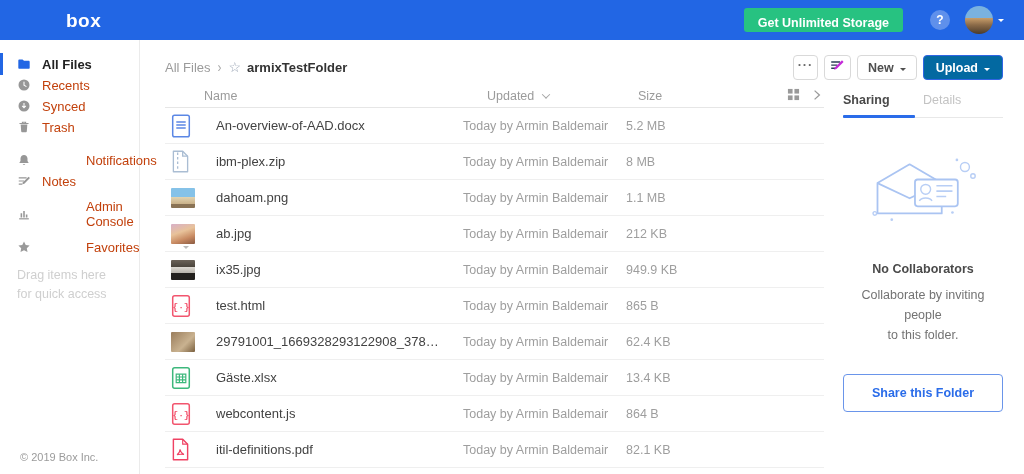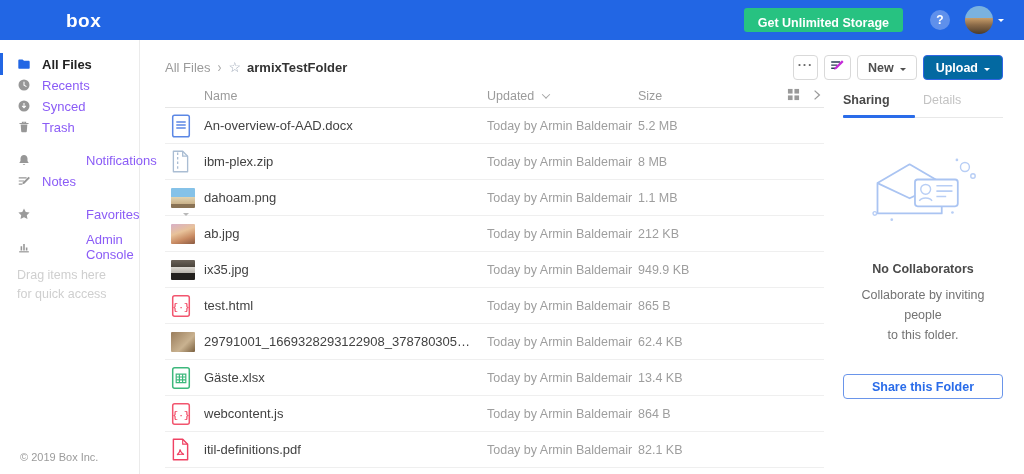--- a/index.html
+++ b/index.html
@@ -20,21 +20,21 @@
   .help-btn { width:20px; height:20px; border-radius:50%; background:rgba(255,255,255,.28); color:#fff; font-size:12px; font-weight:700; display:flex; align-items:center; justify-content:center; margin-left:27px; cursor:pointer; }
   .avatar-wrap { display:flex; align-items:center; margin-left:15px; cursor:pointer; }
   .avatar { width:28px; height:28px; border-radius:50%; background:linear-gradient(180deg,#7ab2e0 0%,#7ab2e0 42%,#caa06c 42%,#8a6a48 68%,#4a3b2a 100%); }
   .avatar-caret { width:0; height:0; border:3.5px solid transparent; border-top-color:#fff; margin-left:5px; margin-top:3px; }
 
   
   .body { flex:1; display:flex; min-height:0; }
 
   
   .sidebar { width:140px; flex:0 0 140px; border-right:1px solid #ebebeb; position:relative; padding-top:14px; }
-  .sb-item { display:flex; align-items:center; height:20px; margin-bottom:1px; padding-left:17px; color:#8b5cf6; font-size:13px; cursor:pointer; position:relative; }
+  .sb-item { display:flex; align-items:center; height:20px; margin-bottom:1px; padding-left:17px; color:#c2410c; font-size:13px; cursor:pointer; position:relative; }
   .sb-item.gap { margin-top:13px;gap:44px; }
   .sb-item.active { color:#222; font-weight:700; }
   .sb-item.active::before { content:""; position:absolute; left:0; top:-1px; bottom:-1px; width:3px; background:#2266e4; }
   .sb-icon { width:15px; display:flex; align-items:center; margin-right:10px; flex:0 0 15px; }
   .sb-caret { width:0; height:0; border:3.5px solid transparent; border-top-color:#b9b9b9; margin-left:auto; margin-right:11px; margin-top:3px; }
   .sb-hint { margin:9px 18px 0 17px; color:#cfcfcf; font-size:12.5px; line-height:1.55; }
   .copyright { position:absolute; left:20px; bottom:11px; color:#9b9b9b; font-size:11px; }
 
   
   .main { flex:1; min-width:0; padding-left:25px; }
@@ -44,21 +44,21 @@
   .bc-star { color:#9aa5b5; font-size:14px; margin-right:6px; cursor:pointer; line-height:1; }
   .bc-current { color:#333; font-weight:700; }
 
   .table { margin-top:10px; }
   .thead { display:flex; align-items:center; height:23px; border-bottom:1px solid #e6e6e6; color:#9b9b9b; font-size:12.5px; }
   .col-name { flex:1; display:flex; align-items:center; padding-left:39px; min-width:0; }
   .col-updated { width:151px; flex:0 0 151px; display:flex; align-items:center; }
   .col-size { width:132px; flex:0 0 132px; }
   .col-actions { width:54px; flex:0 0 54px; display:flex; align-items:center; justify-content:flex-end; gap:13px; padding-right:3px; }
   .chev-down { width:6px; height:6px; border-right:1.4px solid #a5a5a5; border-bottom:1.4px solid #a5a5a5; transform:rotate(45deg) translate(-1px,-1px); display:inline-block; margin-left:9px; }
-  .row { display:flex; align-items:center; height:36px; border-bottom:1px solid #efefef; font-size:13px; cursor:pointer; }
+  .row { display:flex; align-items:center; height:36px; border-bottom:1px solid #efefef; font-size:13px; cursor:pointer;gap:12px; }
   .cell-icon { width:39px; flex:0 0 39px; display:flex; align-items:center; padding-left:6px; }
   .fname { color:#424242; white-space:nowrap; overflow:hidden; text-overflow:ellipsis; padding-right:12px; }
   .cell-updated { width:151px; flex:0 0 151px; color:#9e9e9e; font-size:12.5px; }
   .cell-size { width:132px; flex:0 0 132px; color:#9e9e9e; font-size:12.5px; }
   .cell-actions { width:54px; flex:0 0 54px; }
   .thumb { width:24px; height:20px; border-radius:1px; }
   .thumb-building { background:linear-gradient(180deg,#85c2e8 0%,#85c2e8 45%,#e2d4b2 45%,#cbb38b 78%,#8a7355 78%); }
   .thumb-person { background:linear-gradient(160deg,#d8b0c8 0%,#e8c29a 40%,#c88a62 70%,#8a5a42 100%); }
   .thumb-car { background:linear-gradient(180deg,#6b6258 0%,#4a443c 35%,#ddd9d2 35%,#b8b4ac 65%,#23211e 65%); }
   .thumb-room { background:linear-gradient(135deg,#9a7d5c 0%,#c9b290 60%,#7a603f 100%); }
@@ -73,21 +73,21 @@
   .btn-upload { background:#0369a1; border-color:#2f65e4; color:#fff; padding:0 12px; font-weight:600; }
   .dcaret { width:0; height:0; border:3.5px solid transparent; border-top-color:currentColor; margin-left:6px; margin-top:6px; }
   .tabs { display:flex; margin-top:13px; border-bottom:1px solid #e8e8e8; height:25px; }
   .tab { flex:1; font-size:12.5px; color:#c3c3c3; cursor:pointer; position:relative; }
   .tab.active { color:#4a4a4a; font-weight:700; }
   .tab.active::after { content:""; position:absolute; left:0; right:8px; bottom:-1px; height:3px; background:#2a6ce9; border-radius:1px; }
   .panel-content { text-align:center; }
   .illus { margin-top:38px; }
   .empty-title { margin-top:30px; font-size:12.5px; font-weight:700; color:#4a4a4a; }
   .empty-text { margin-top:9px; font-size:12.5px; color:#737373; line-height:1.6; }
-  .share-btn { margin-top:29px; width:100%; height:25px; background:#fff; border:1px solid #6a95ea; border-radius:4px; color:#2a6ce9; font-size:12.5px; font-weight:600; font-family:inherit; cursor:pointer; }
+  .share-btn { margin-top:29px; width:100%; height:38px; background:#fff; border:1px solid #6a95ea; border-radius:4px; color:#2a6ce9; font-size:12.5px; font-weight:600; font-family:inherit; cursor:pointer; }
 </style>
 </head>
 <body>
 
 <div class="app">
 
   <div class="header">
     <div class="logo">box</div>
     <div class="header-right">
       <button class="green-btn">Get Unlimited Storage</button>
@@ -152,35 +152,35 @@
               <svg viewBox="0 0 16 16" width="14" height="14">
                 <path d="M2 4.5h9M2 8h6M2 11.5h4" stroke="#979797" stroke-width="1.4" fill="none"></path>
                 <path d="M13.2 3l1.6 1.6-6.4 6.4-2.4.8.8-2.4z" fill="#979797"></path>
               </svg>
             </span>
     <span class="sb-label">Notes</span>
   </div>
           <div class="sb-item gap">
     <span class="sb-icon">
               <svg viewBox="0 0 16 16" width="14" height="14">
+                <path d="M2.5 13.5h11" stroke="#979797" stroke-width="1.4"></path>
+                <path d="M5 12V7M8 12V4.5M11 12V8.5" stroke="#979797" stroke-width="1.8"></path>
+              </svg>
+            </span>
+    <span class="sb-label">Admin Console</span>
+  </div>
+          <div class="sb-item gap">
+    <span class="sb-icon">
+              <svg viewBox="0 0 16 16" width="14" height="14">
                 <path d="M8 1.6l2 4 4.4.6-3.2 3.1.8 4.4L8 11.6l-4 2.1.8-4.4L1.6 6.2 6 5.6z" fill="#9a9a9a"></path>
               </svg>
             </span>
     <span class="sb-label">Favorites</span>
   <span class="sb-caret"></span>
           </div>
-          <div class="sb-item gap">
-    <span class="sb-icon">
-              <svg viewBox="0 0 16 16" width="14" height="14">
-                <path d="M2.5 13.5h11" stroke="#979797" stroke-width="1.4"></path>
-                <path d="M5 12V7M8 12V4.5M11 12V8.5" stroke="#979797" stroke-width="1.8"></path>
-              </svg>
-            </span>
-    <span class="sb-label">Admin Console</span>
-  </div>
         </div>
       <div class="sb-hint">Drag items here for quick access</div>
       <div class="copyright">© 2019 Box Inc.</div>
     </div>
 
     <div class="main">
       <div class="breadcrumb">
         <span class="bc-parent">All Files</span>
         <span class="bc-sep">›</span>
         <span class="bc-star">☆</span>

